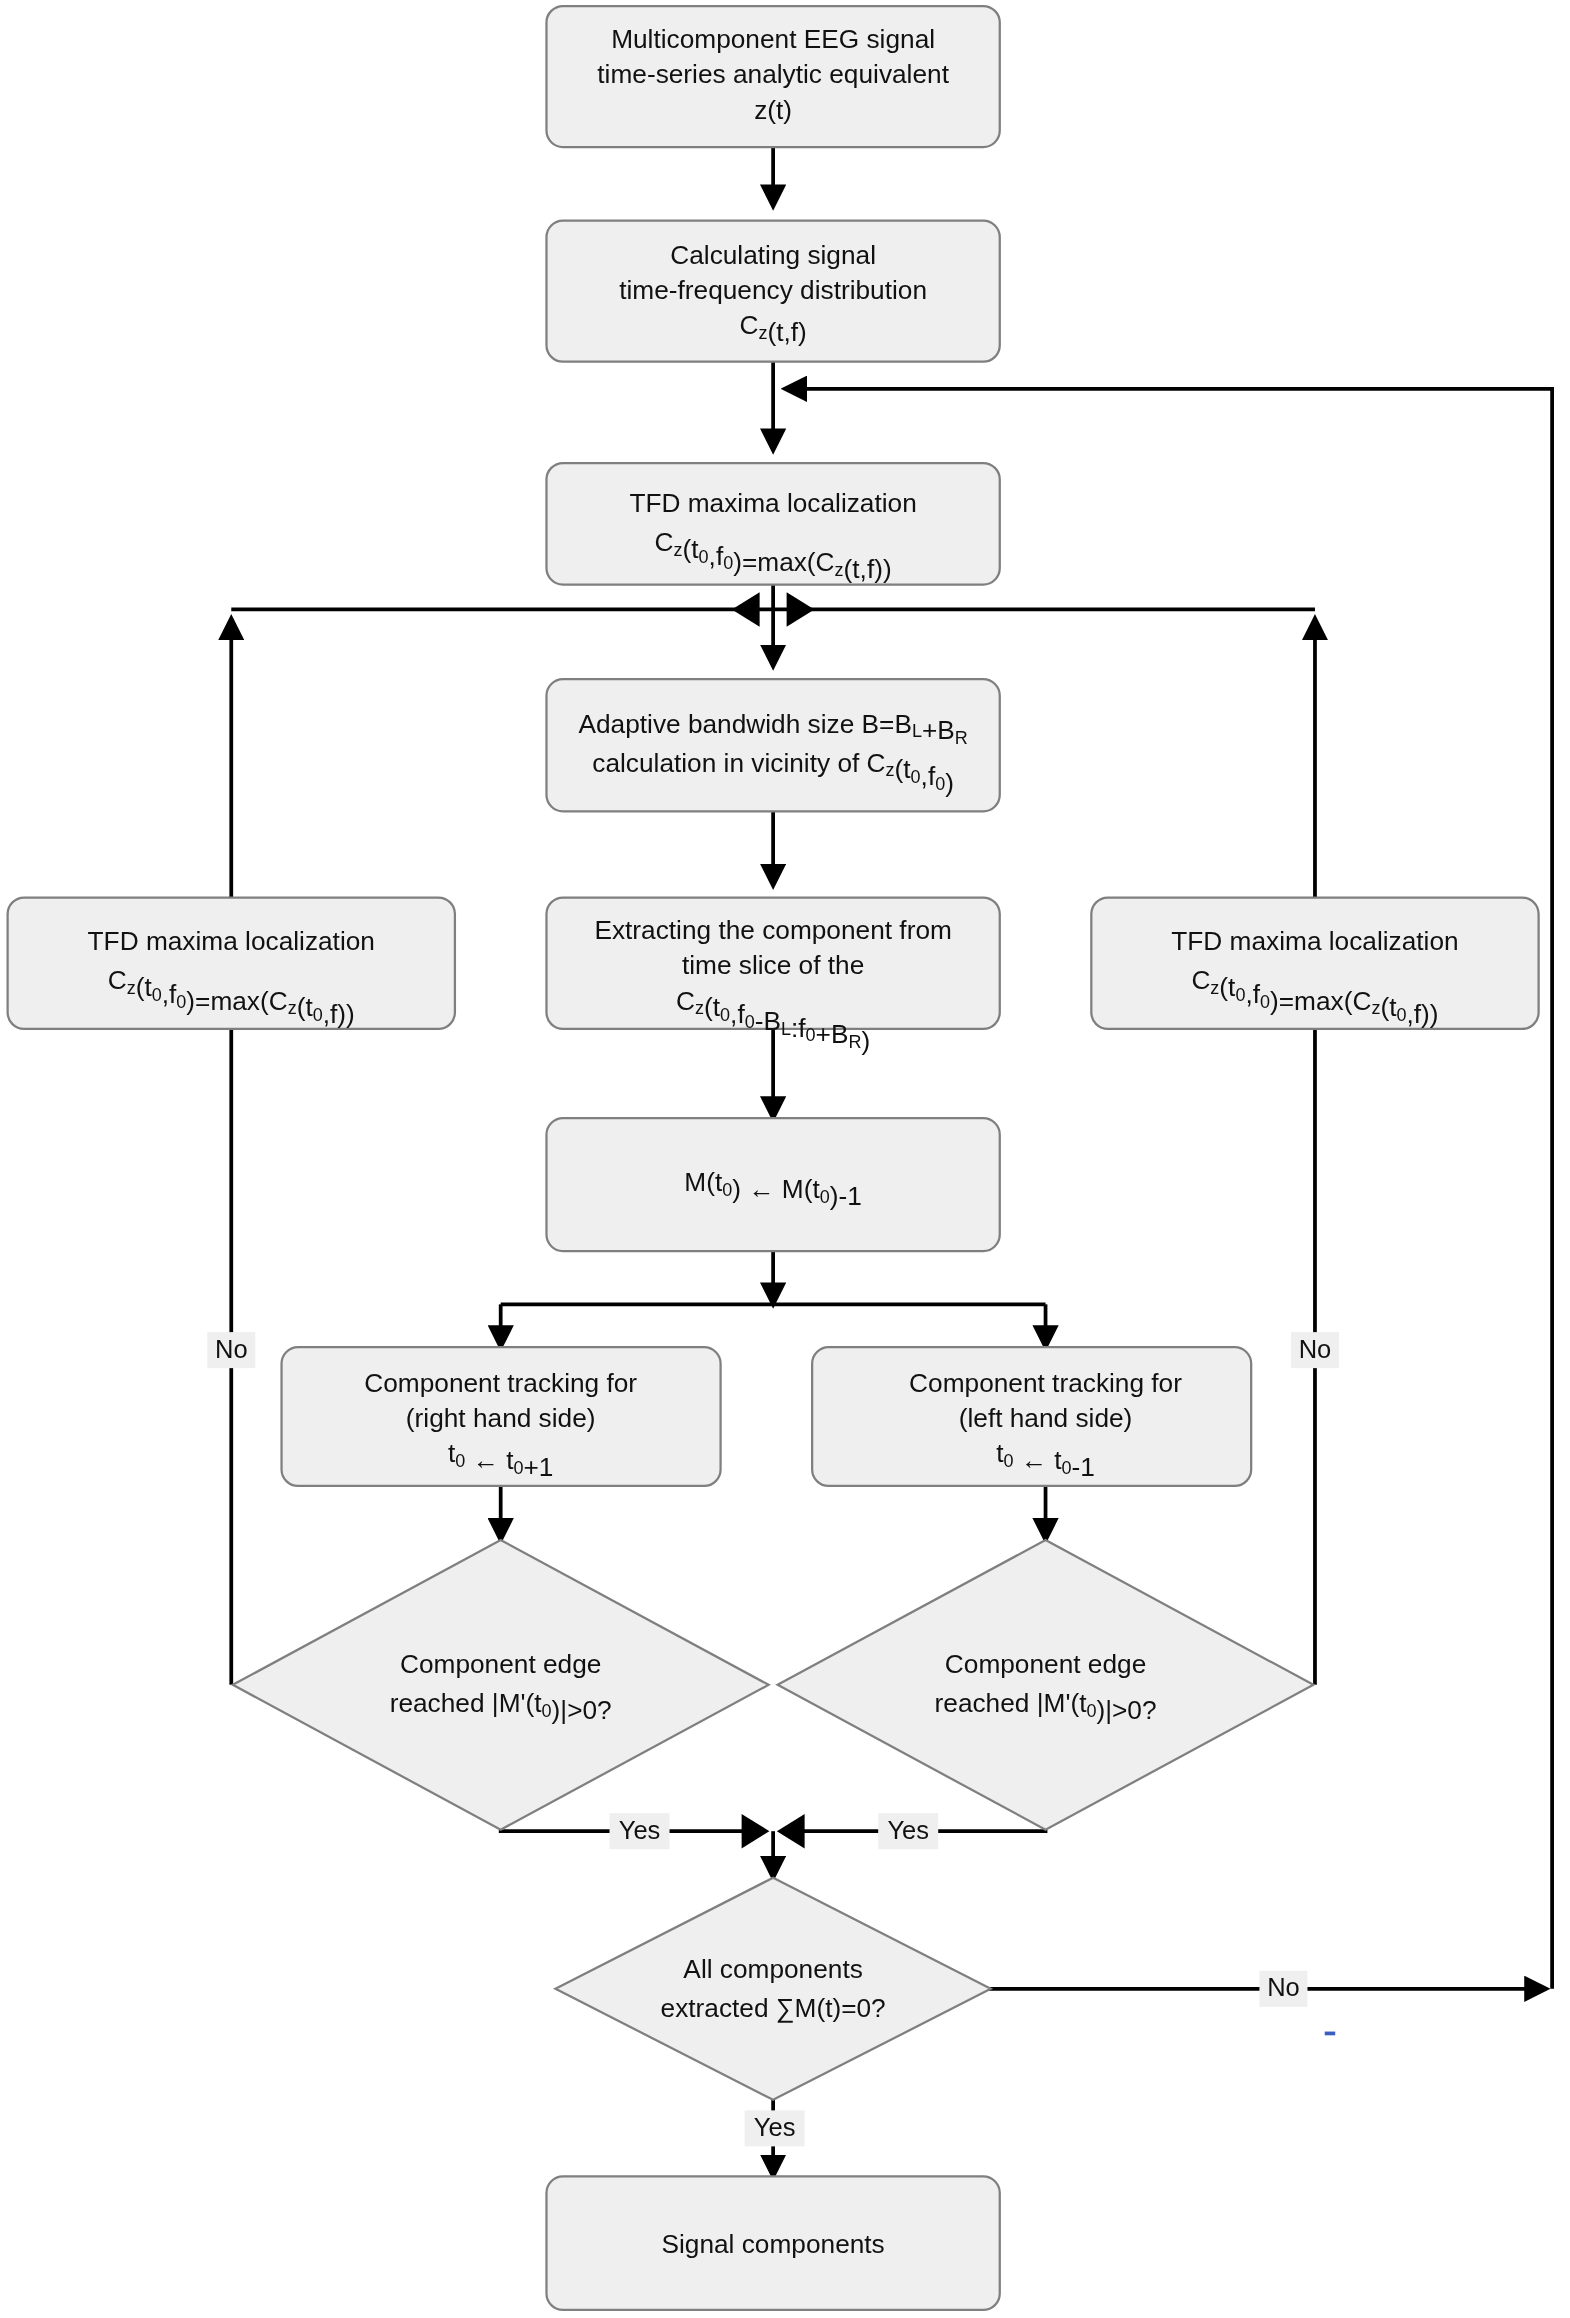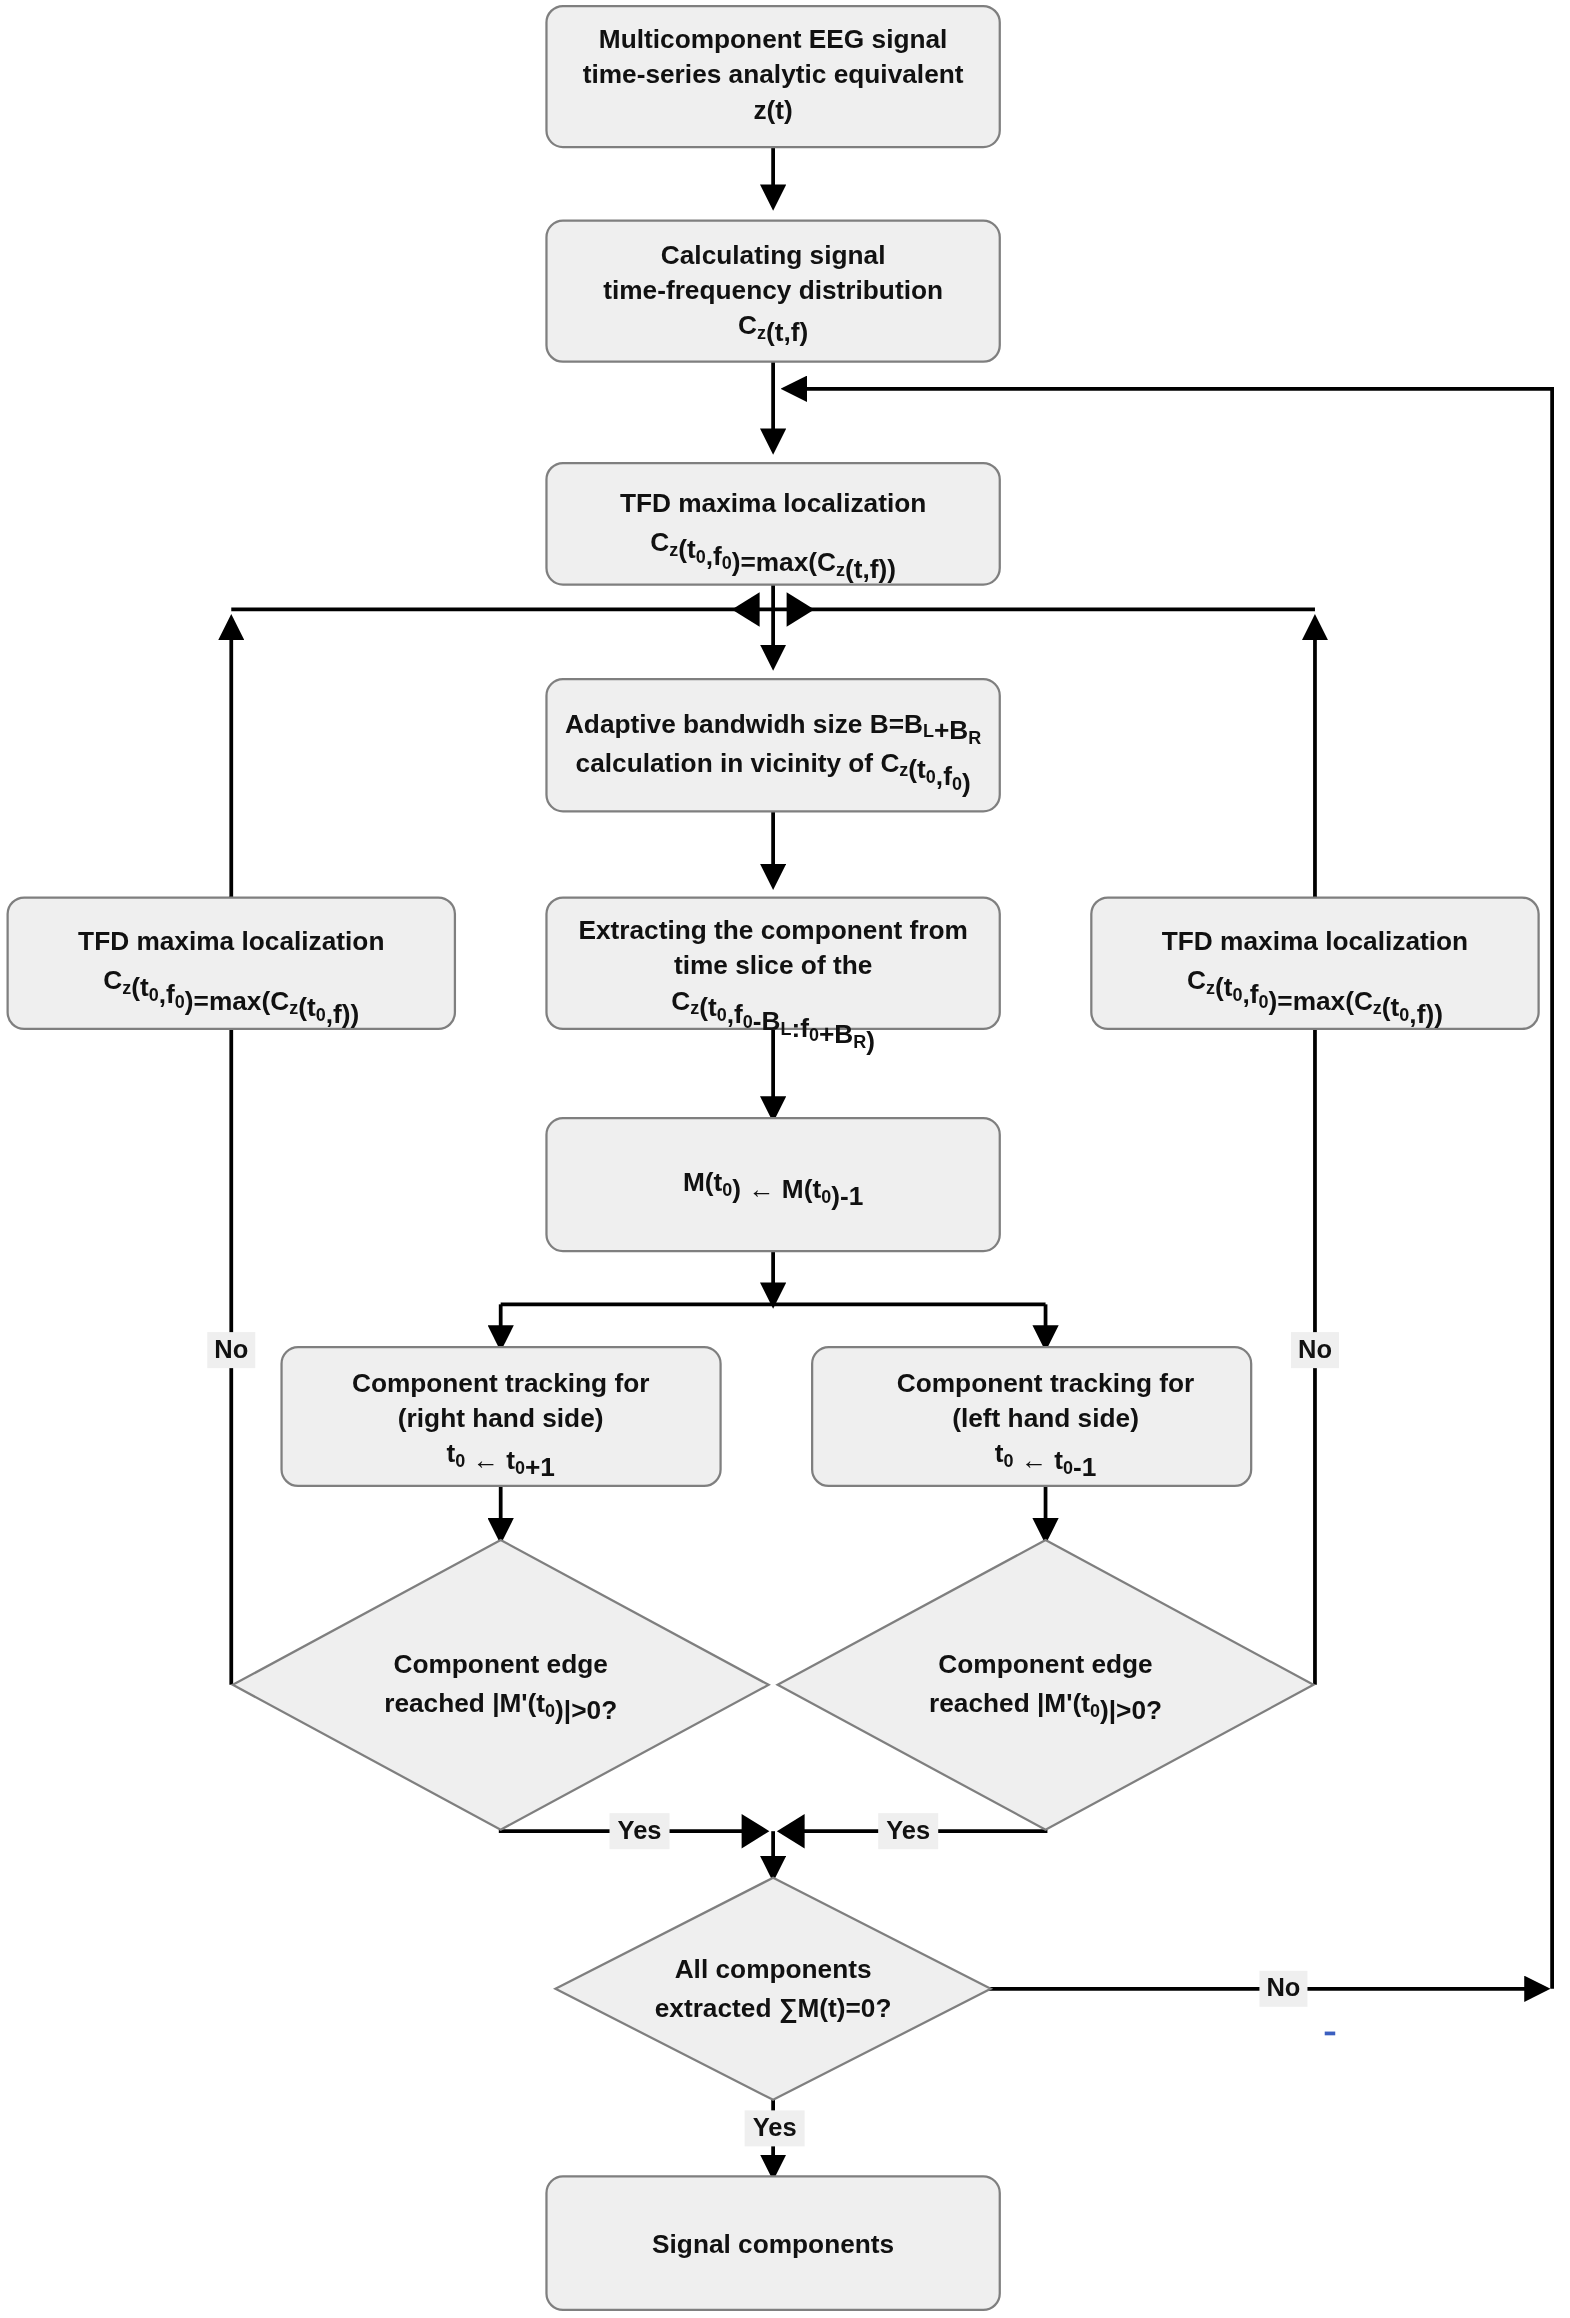--- a/index.html
+++ b/index.html
@@ -10,21 +10,20 @@
   body {
     width: 1571px;
     height: 2319px;
     font-family: "Liberation Sans", sans-serif;
     overflow: hidden;
   }
   #flow-root {
     position: relative;
     width: 1571px;
     height: 2319px;
-    font-weight: bold;
   }
   svg#flow-svg {
     position: absolute;
     top: 0;
     left: 0;
     width: 1571px;
     height: 2319px;
     display: block;
   }
   .node-box {

